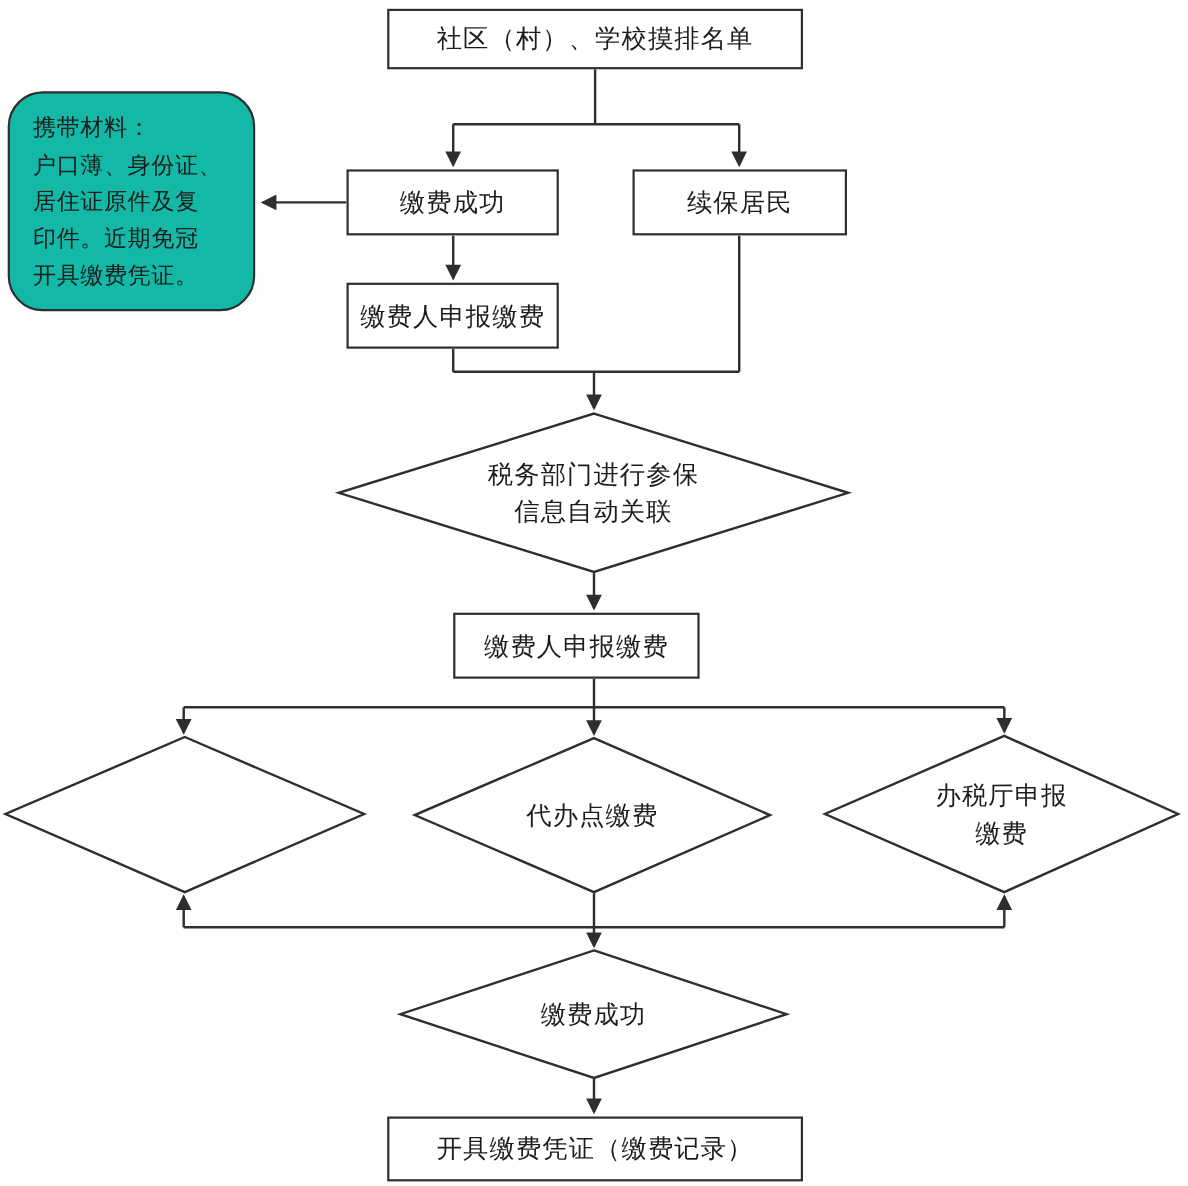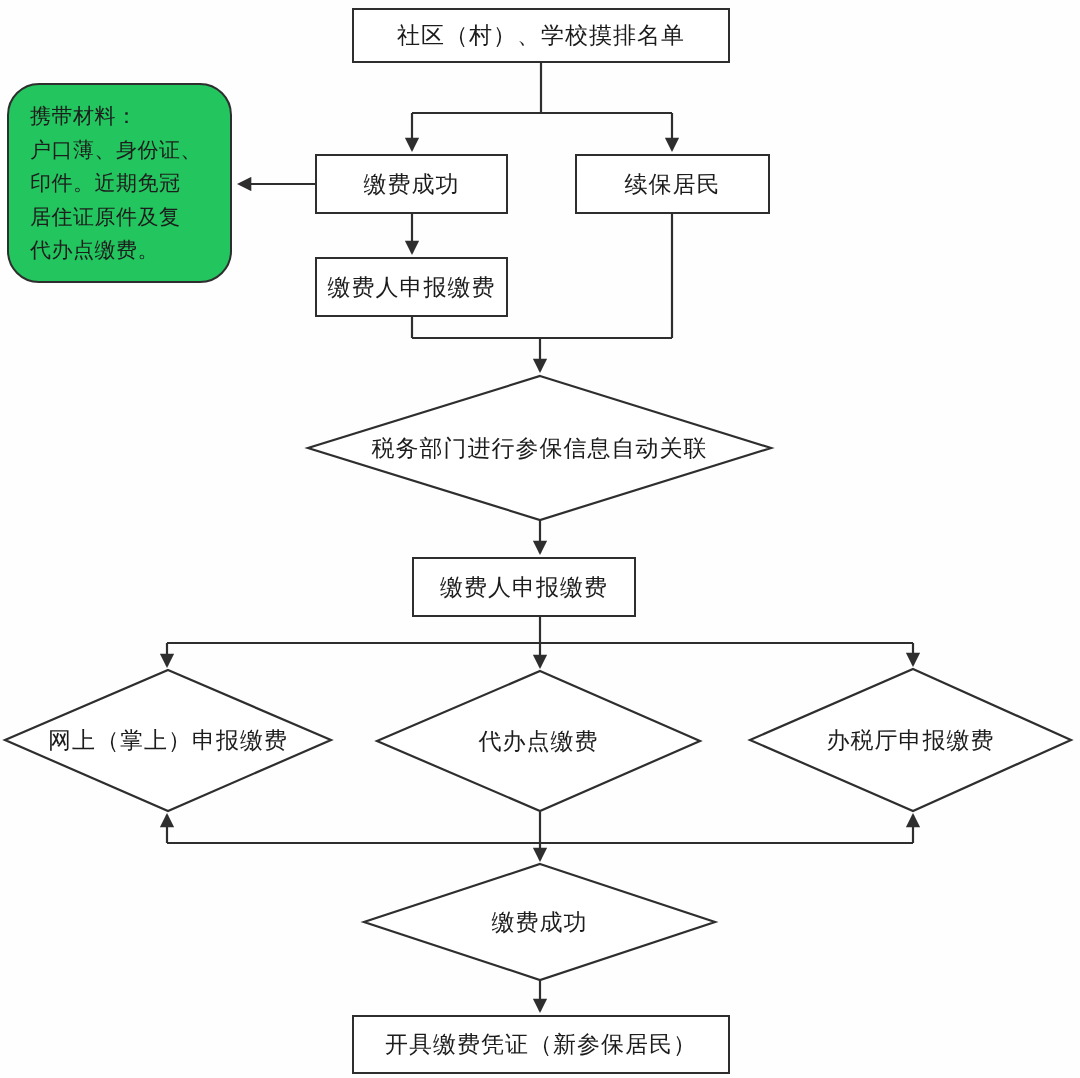--- a/index.html
+++ b/index.html
@@ -14,27 +14,27 @@
   .wires{position:absolute;left:0;top:0;width:1080px;height:1078px;}
   .box{
     position:absolute;box-sizing:border-box;
     border:2.5px solid #2e2e2e;background:#ffffff;
     display:flex;align-items:center;justify-content:center;
     font-size:23px;letter-spacing:1px;text-align:center;
     z-index:2;
   }
   .note{
     position:absolute;box-sizing:border-box;
-    border:2.5px solid #2e2e2e;background:#22c55e;border-radius:32px;
+    border:2.5px solid #2e2e2e;background:#14b8a6;border-radius:32px;
     padding:15px 8px 0 21px;
     font-size:21px;line-height:33.5px;letter-spacing:0.5px;
     z-index:2;
   }
   .dtext{
-    position:absolute;display:flex;
+    position:absolute;display:flex;flex-direction:column;
     align-items:center;justify-content:center;
     font-size:23px;line-height:34px;letter-spacing:1px;text-align:left;
     z-index:2;pointer-events:none;
   }
   
   .pos-top      {left:352px;top:8px;   width:378px;height:55px;}
   .pos-note     {left:7px;  top:83px;  width:225px;height:200px;}
   .pos-new      {left:315px;top:154px; width:193px;height:60px;}
   .pos-renew    {left:575px;top:154px; width:195px;height:60px;}
   .pos-register {left:315px;top:257px; width:193px;height:60px;}
@@ -98,54 +98,50 @@
     </g>
   </svg>
 
   <div class="box pos-top">
     <span>社区（村）、学校摸排名单</span>
   </div>
 
   <div class="note pos-note">
     <div>携带材料：</div>
     <div>户口薄、身份证、</div>
+    <div>居住证原件及复</div>
     <div>印件。近期免冠</div>
-    <div>居住证原件及复</div>
-    <div>代办点缴费。</div>
+    <div>开具缴费凭证。</div>
   </div>
 
   <div class="box pos-new">
     <span>缴费成功</span>
   </div>
 
   <div class="box pos-renew">
     <span>续保居民</span>
   </div>
 
   <div class="box pos-register">
     <span>缴费人申报缴费</span>
   </div>
 
   <div class="box pos-declare">
     <span>缴费人申报缴费</span>
   </div>
 
   <div class="box pos-receipt">
-    <span>开具缴费凭证（新参保居民）</span>
+    <span>开具缴费凭证（缴费记录）</span>
   </div>
 
   <div class="dtext pos-d-tax">
     <div>税务部门进行参保</div>
     <div>信息自动关联</div>
   </div>
 
-  <div class="dtext pos-d-online">
-    <div>网上（掌上）</div>
-    <div>申报缴费</div>
-  </div>
 
   <div class="dtext pos-d-agent">
     <div>代办点缴费</div>
   </div>
 
   <div class="dtext pos-d-hall">
     <div>办税厅申报</div>
     <div>缴费</div>
   </div>
 

